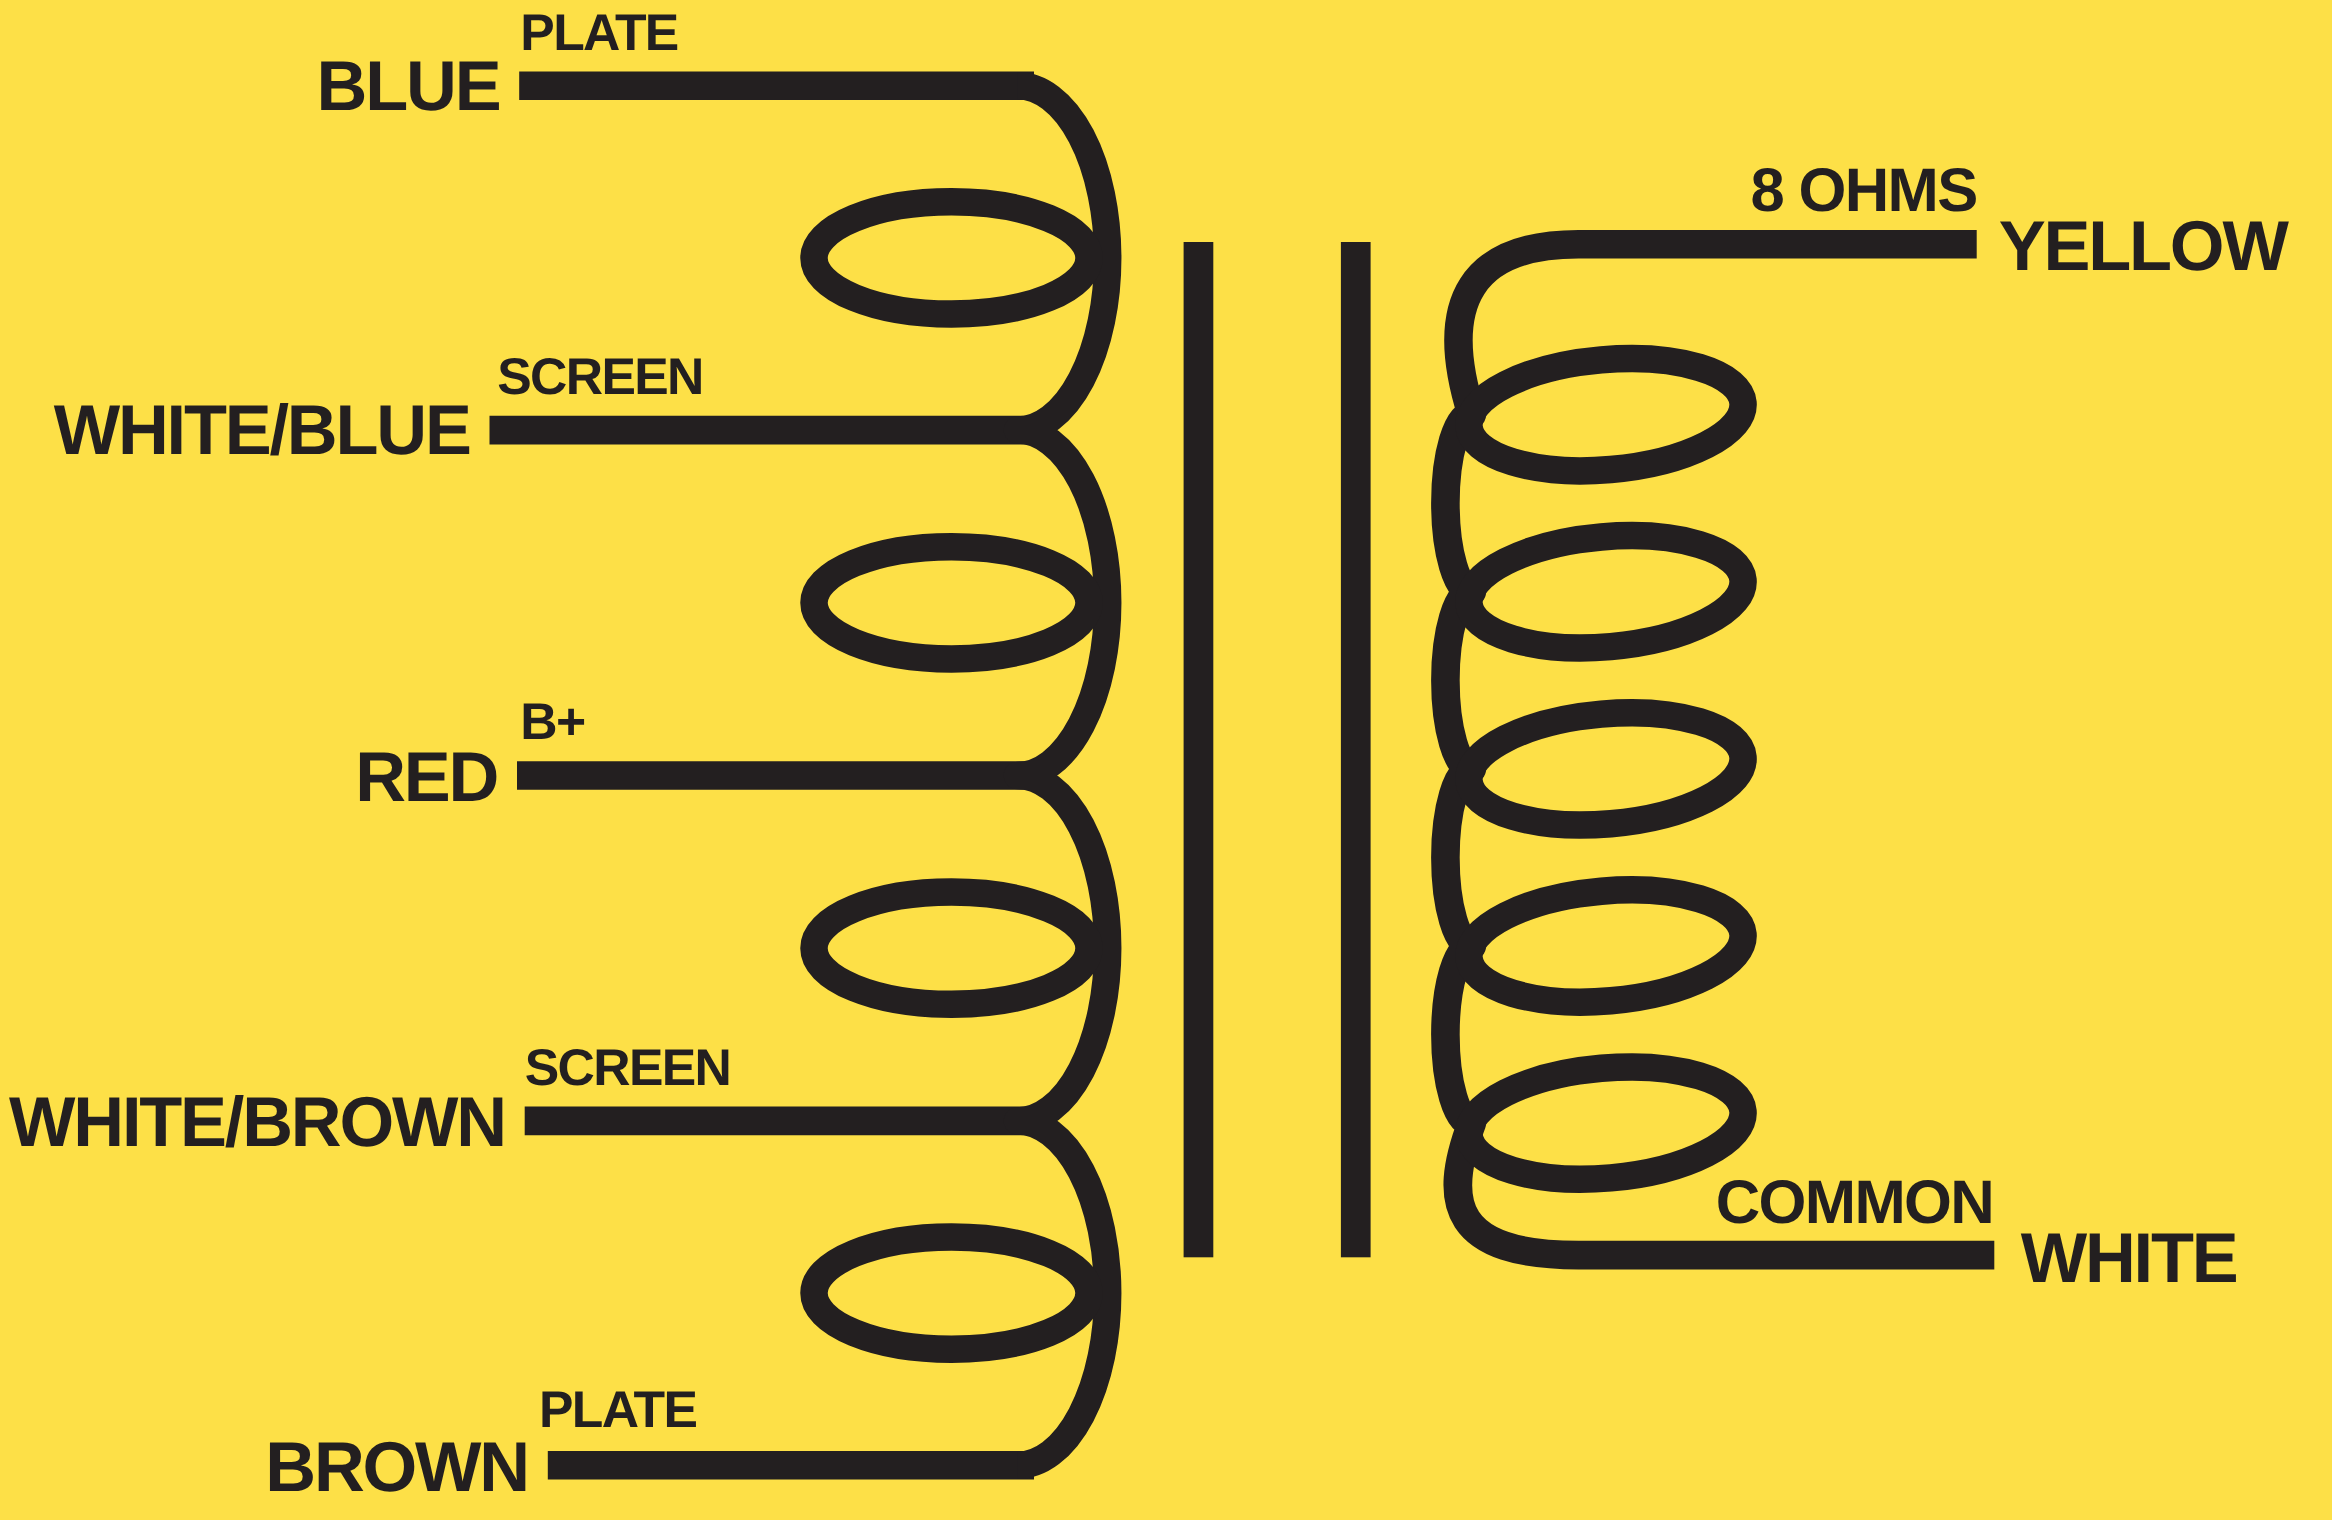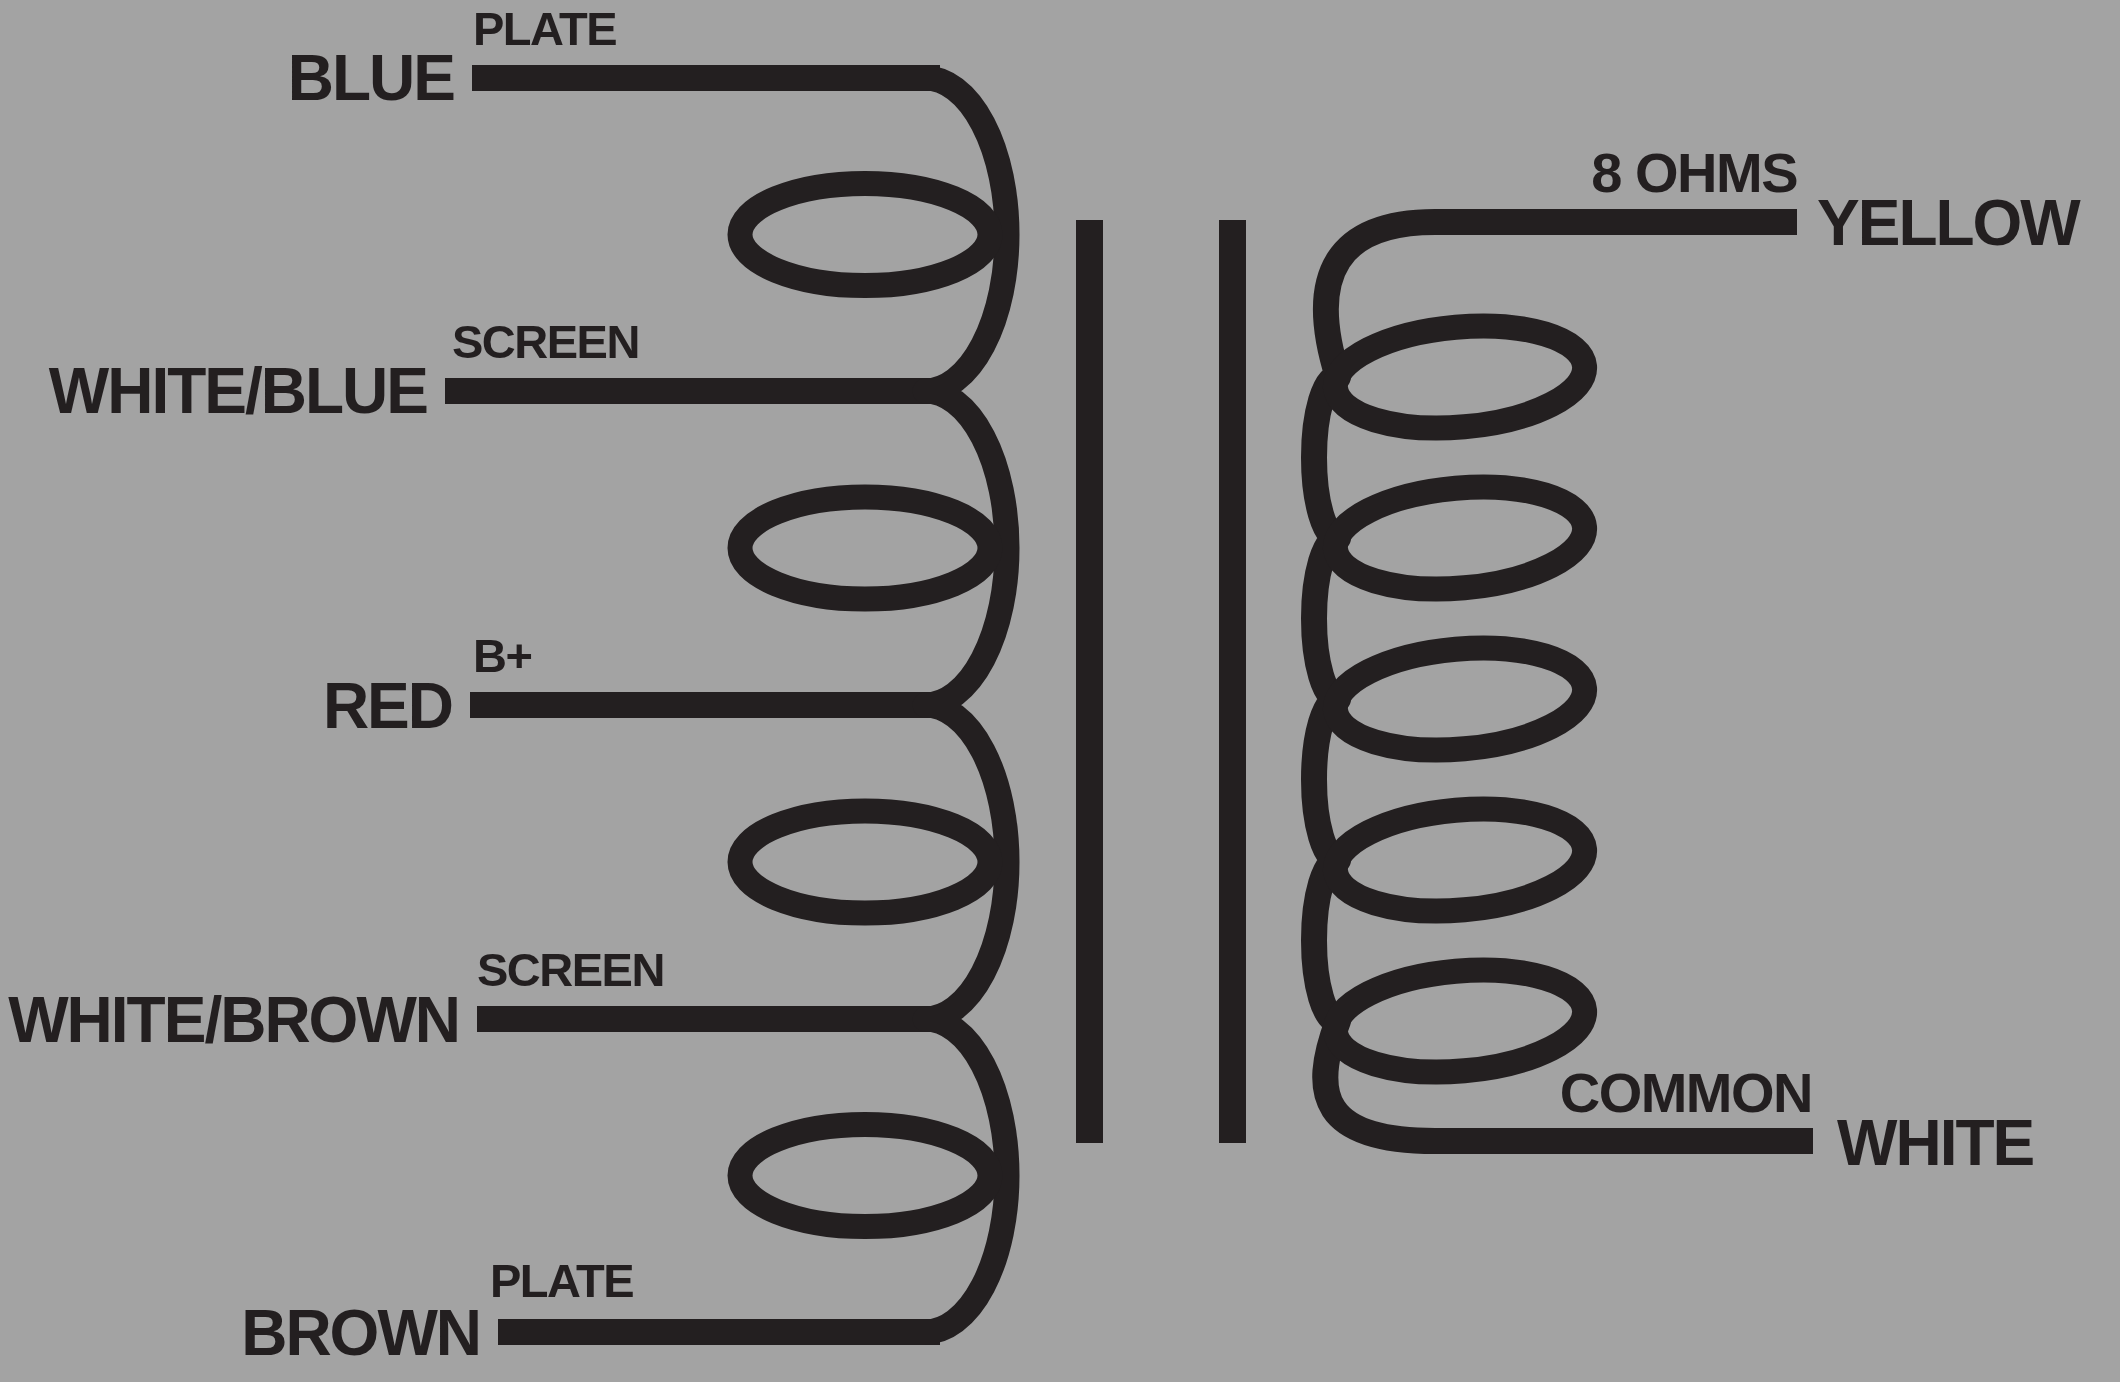--- a/index.html
+++ b/index.html
@@ -3,21 +3,21 @@
 <meta charset="utf-8">
 <style>
   html, body {
     margin: 0;
     padding: 0;
     background: #ffffff;
   }
   .stage {
     width: 2120px;
     height: 1382px;
-    background: #a3a3a3;
+    background: #fde047;
     position: relative;
     overflow: hidden;
   }
   svg {
     display: block;
     width: 2120px;
     height: 1382px;
   }
   .lbl {
     font-family: "Liberation Sans", "DejaVu Sans", sans-serif;

